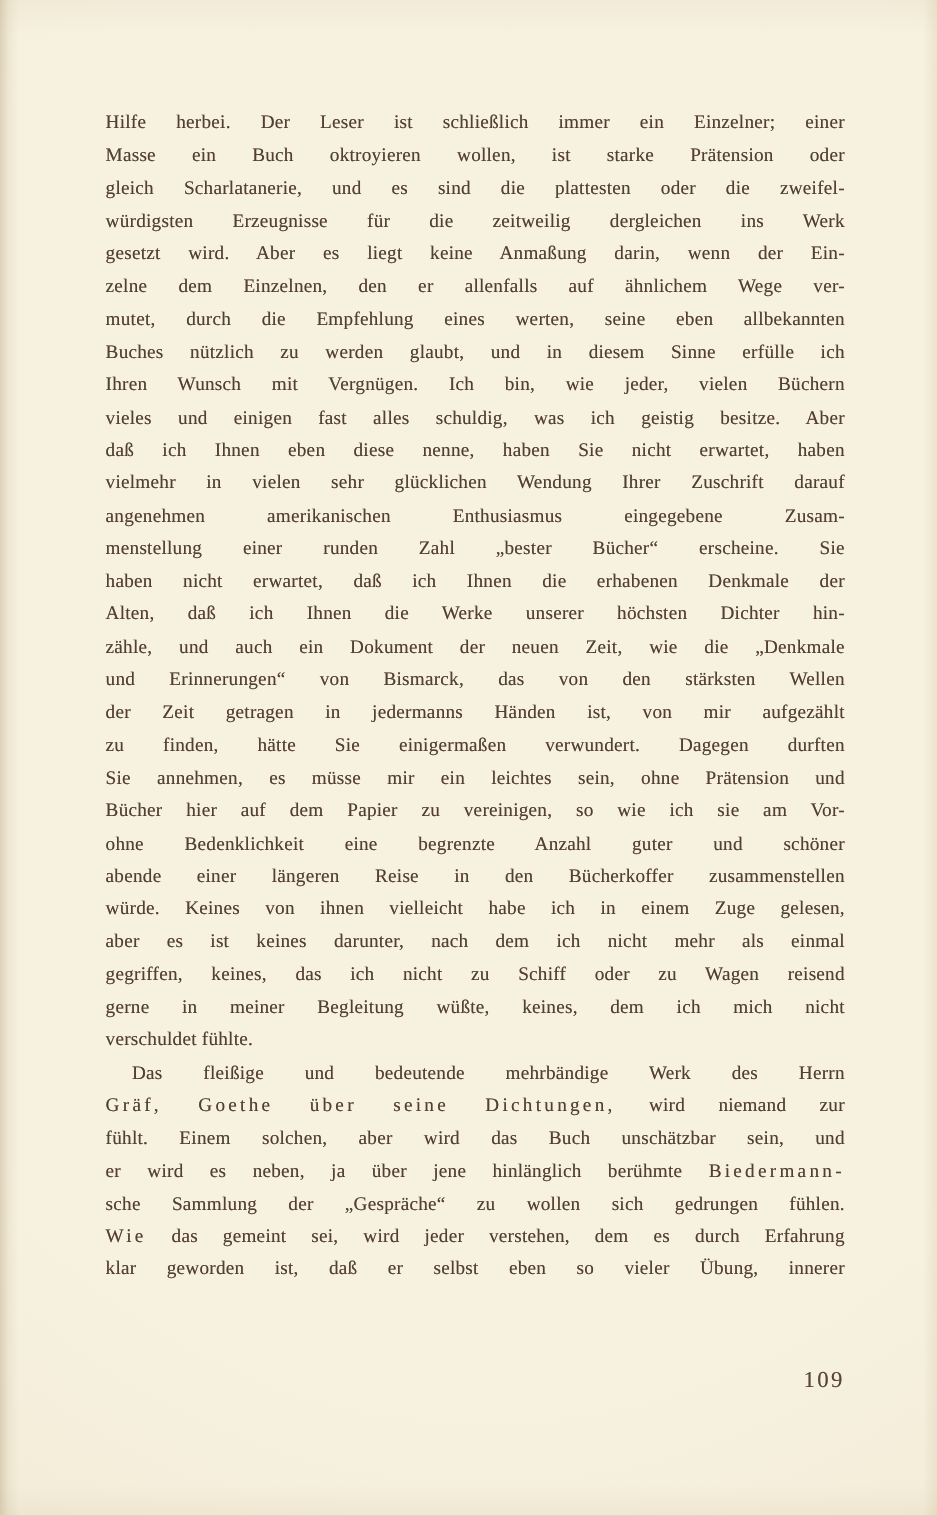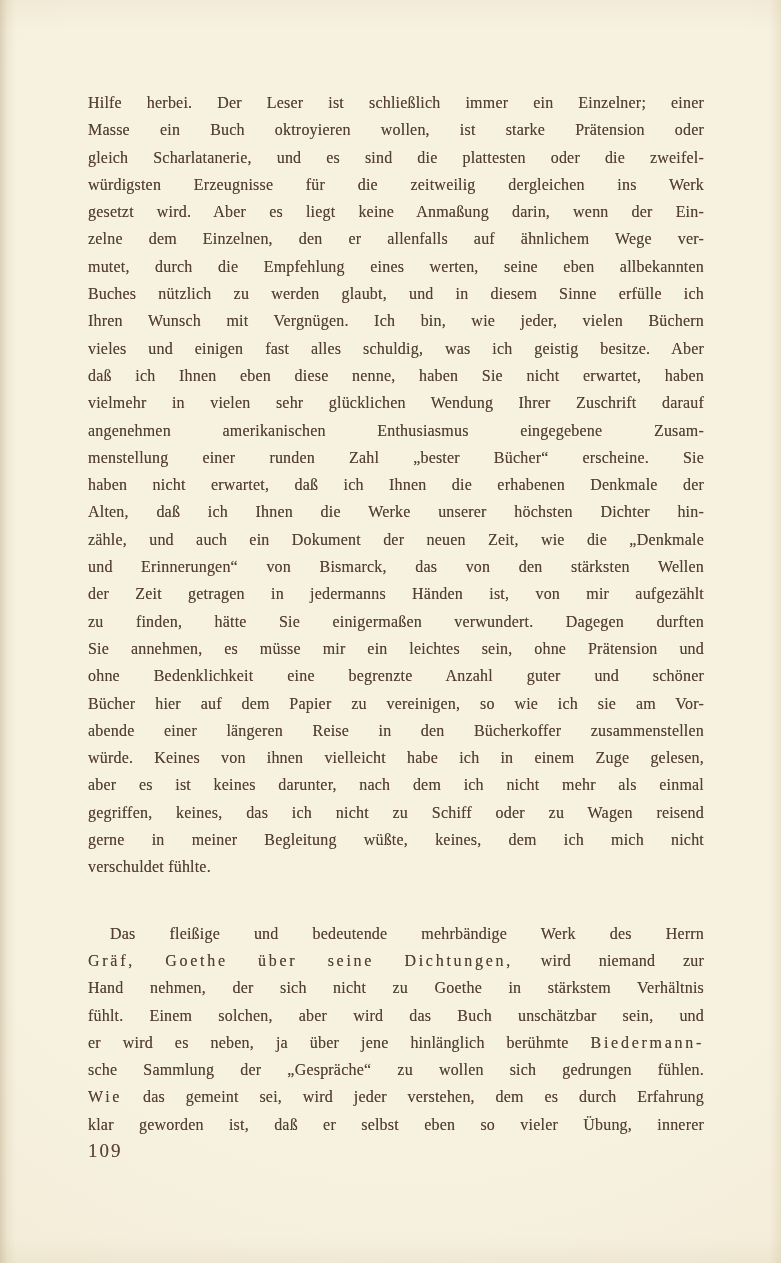--- a/index.html
+++ b/index.html
@@ -36,30 +36,30 @@
     text-align-last: justify;
     white-space: normal;
     letter-spacing: 0.2px;
     text-shadow: 0 0 0.4px rgba(84,64,47,0.55);
   }
   .line.end {
     text-align-last: left;
   }
   .line.indent {
     text-indent: 22px;
-    margin-top: 39px;
   }
   .sperr {
     letter-spacing: 0.17em;
   }
   .page-number {
     position: absolute;
     left: 88px;
     top: 1140px;
     width: 616px;
+    text-align: right;
     font-size: 19px;
     letter-spacing: 2px;
     color: #5a4433;
     text-shadow: 0 0 0.4px rgba(90,68,51,0.5);
   }
 </style>
 </head>
 <body>
 
 <div class="scan-page">
@@ -78,31 +78,30 @@
       <div class="line"><span>vielmehr in vielen sehr glücklichen Wendung Ihrer Zuschrift darauf</span></div>
       <div class="line"><span>angenehmen amerikanischen Enthusiasmus eingegebene Zusam-</span></div>
       <div class="line"><span>menstellung einer runden Zahl „bester Bücher“ erscheine. Sie</span></div>
       <div class="line"><span>haben nicht erwartet, daß ich Ihnen die erhabenen Denkmale der</span></div>
       <div class="line"><span>Alten, daß ich Ihnen die Werke unserer höchsten Dichter hin-</span></div>
       <div class="line"><span>zähle, und auch ein Dokument der neuen Zeit, wie die „Denkmale</span></div>
       <div class="line"><span>und Erinnerungen“ von Bismarck, das von den stärksten Wellen</span></div>
       <div class="line"><span>der Zeit getragen in jedermanns Händen ist, von mir aufgezählt</span></div>
       <div class="line"><span>zu finden, hätte Sie einigermaßen verwundert. Dagegen durften</span></div>
       <div class="line"><span>Sie annehmen, es müsse mir ein leichtes sein, ohne Prätension und</span></div>
+      <div class="line"><span>Bücher hier auf dem Papier zu vereinigen, so wie ich sie am Vor-</span></div>
       <div class="line"><span>ohne Bedenklichkeit eine begrenzte Anzahl guter und schöner</span></div>
-      <div class="line"><span>Bücher hier auf dem Papier zu vereinigen, so wie ich sie am Vor-</span></div>
       <div class="line"><span>abende einer längeren Reise in den Bücherkoffer zusammenstellen</span></div>
       <div class="line"><span>würde. Keines von ihnen vielleicht habe ich in einem Zuge gelesen,</span></div>
       <div class="line"><span>aber es ist keines darunter, nach dem ich nicht mehr als einmal</span></div>
       <div class="line"><span>gegriffen, keines, das ich nicht zu Schiff oder zu Wagen reisend</span></div>
       <div class="line"><span>gerne in meiner Begleitung wüßte, keines, dem ich mich nicht</span></div>
       <div class="line end"><span>verschuldet fühlte.</span></div>
       <div class="line indent"><span>Das fleißige und bedeutende mehrbändige Werk des Herrn</span></div>
       <div class="line"><span class="sperr">Gräf, Goethe über seine Dichtungen,</span><span> wird niemand zur</span></div>
-      <div class="line"><span>Hand nehmen, der sich nicht zu Goethe in stärkstem Verhältnis</span></div>
       <div class="line"><span>fühlt. Einem solchen, aber wird das Buch unschätzbar sein, und</span></div>
       <div class="line"><span>er wird es neben, ja über jene hinlänglich berühmte </span><span class="sperr">Biedermann-</span></div>
       <div class="line"><span>sche Sammlung der „Gespräche“ zu wollen sich gedrungen fühlen.</span></div>
       <div class="line"><span class="sperr">Wie</span><span> das gemeint sei, wird jeder verstehen, dem es durch Erfahrung</span></div>
       <div class="line"><span>klar geworden ist, daß er selbst eben so vieler Übung, innerer</span></div>
     </div>
   <div class="page-number">109</div>
 </div>
 
 </body></html>

